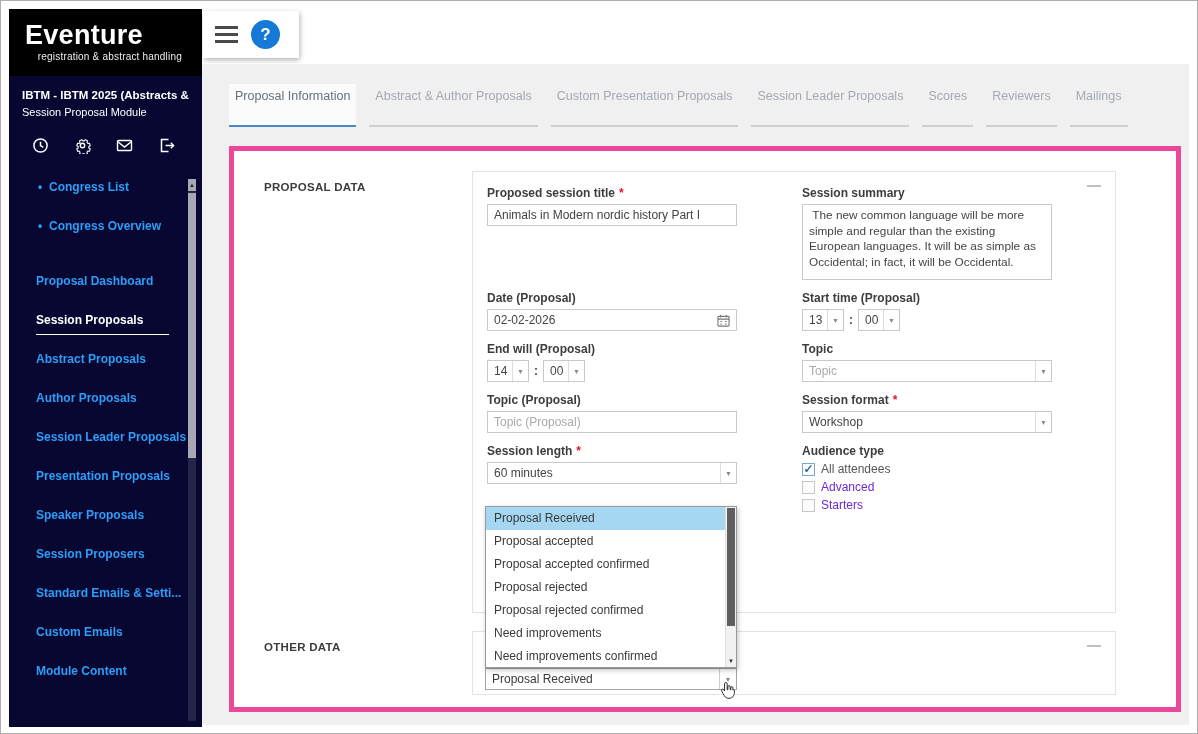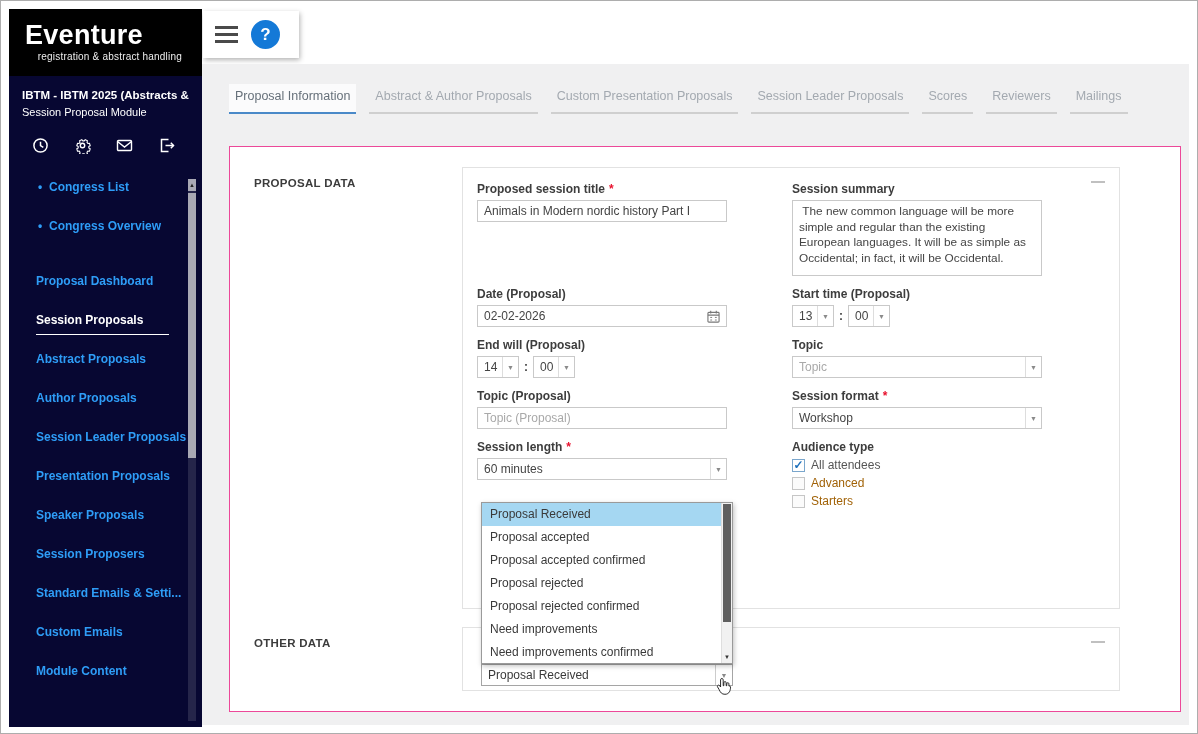--- a/index.html
+++ b/index.html
@@ -35,26 +35,26 @@
   .tool-card { position:absolute; left:1px; top:2px; width:96px; height:47px; background:#fff;
                box-shadow:1px 2px 5px rgba(0,0,0,.3); display:flex; align-items:center; gap:13px; padding-left:12px; }
   .hamburger { width:23px; cursor:pointer; }
   .hamburger span { display:block; height:3px; background:#4a4a4a; margin:4px 0; }
   .help-btn { width:29px; height:29px; border-radius:50%; background:#1479d7; color:#fff; font-weight:bold;
               font-size:17px; display:flex; align-items:center; justify-content:center; cursor:pointer; }
 
   
   .main { position:absolute; left:201px; top:63px; right:8px; bottom:8px; background:#f0f0f1; }
   .tabs { position:absolute; top:20px; left:27px; display:flex; gap:13px; }
-  .tab { font-size:12.5px; color:#a3a9b0; padding:5px 6px 9px; border-bottom:2px solid #cfcfcf;
+  .tab { font-size:12.5px; color:#a3a9b0; padding:5px 6px 22px; border-bottom:2px solid #cfcfcf;
          white-space:nowrap; cursor:pointer; }
   .tab.active { color:#66707a; border-bottom-color:#4a89c8; background:#fbfbfc; }
 
   .content-panel { position:absolute; left:27px; top:82px; width:952px; height:566px; background:#fff;
-                   border:1px solid #ec4899; padding:20px 60px 12px 22px; }
+                   border:5px solid #ec4899; padding:20px 60px 12px 28px; }
   .section { display:flex; }
   .section.first { margin-bottom:18px; }
   .section-label { width:210px; flex:none; font-size:11.5px; font-weight:bold; color:#3c3c3c;
                    letter-spacing:.3px; padding:10px 0 0 2px; }
   .section-panel { flex:1; border:1px solid #e2e2e2; background:#fff; position:relative; }
   .panel-tall { height:442px; }
   .panel-short { height:64px; }
   .collapse-dash { position:absolute; top:13px; right:14px; width:14px; height:2px; background:#c0c0c0; cursor:pointer; }
 
   .form-grid { display:grid; grid-template-columns:250px 250px; column-gap:65px; row-gap:11px;
@@ -76,21 +76,21 @@
   .time-row { display:flex; align-items:center; gap:5px; }
   .mini { width:42px; }
   .colon { font-size:12px; color:#444; font-weight:bold; }
   .cal-icon { margin-left:auto; cursor:pointer; display:flex; }
 
   .cb-row { display:flex; align-items:center; gap:6px; height:18px; }
   .cb { width:13px; height:13px; border:1px solid #c6c6c6; background:#fbfbfb; display:flex;
         align-items:center; justify-content:center; cursor:pointer; flex:none; }
   .cb.checked { border-color:#7aa6cc; background:#fff; }
   .cb.checked::after { content:"\2713"; color:#1c6fbb; font-size:12px; font-weight:bold; line-height:1; }
-  .cb-label { font-size:12px; color:#a16207; }
+  .cb-label { font-size:12px; color:#6d28d9; }
   .cb-label.strong { color:#555; }
 
   
   .overlay { position:absolute; left:239px; top:355px; width:252px; z-index:20;margin-left:12px; }
   .dd-list { position:relative; height:162px; border:1px solid #9a9a9a; background:#fff;
              box-shadow:1px 2px 5px rgba(0,0,0,.25); padding-right:11px; }
   .dd-opt { height:23px; line-height:23px; padding:0 8px; font-size:12px; color:#3a3a3a;
             white-space:nowrap; overflow:hidden; cursor:pointer; }
   .dd-opt.selected { background:#a5d7f2; }
   .dd-scroll { position:absolute; top:0; right:0; bottom:0; width:11px; background:#f1f1f1;

